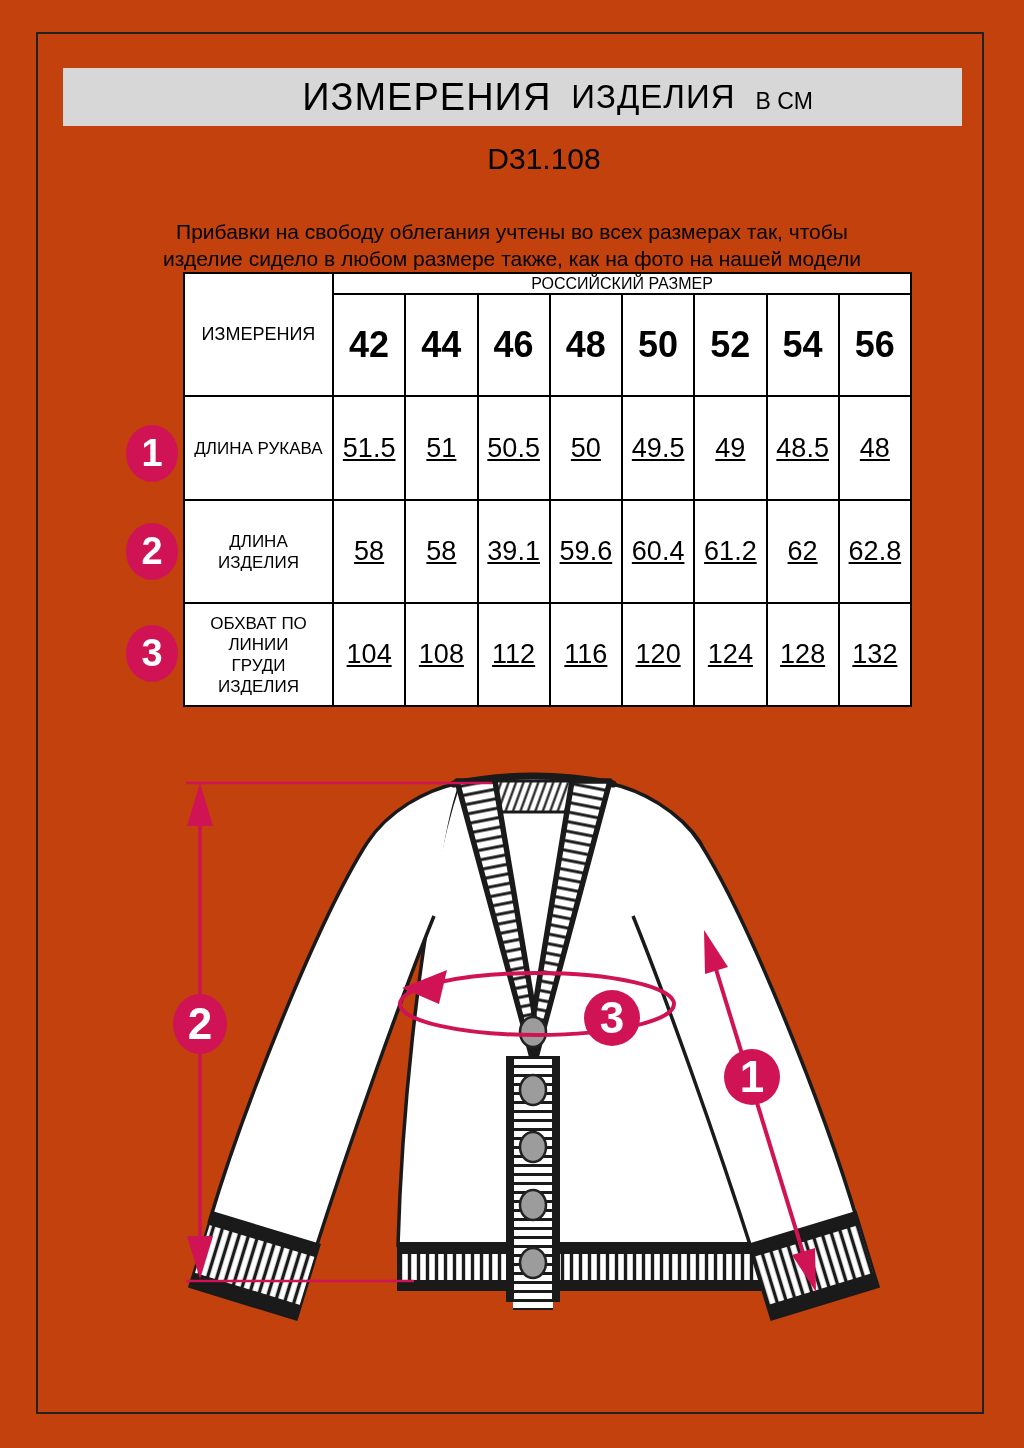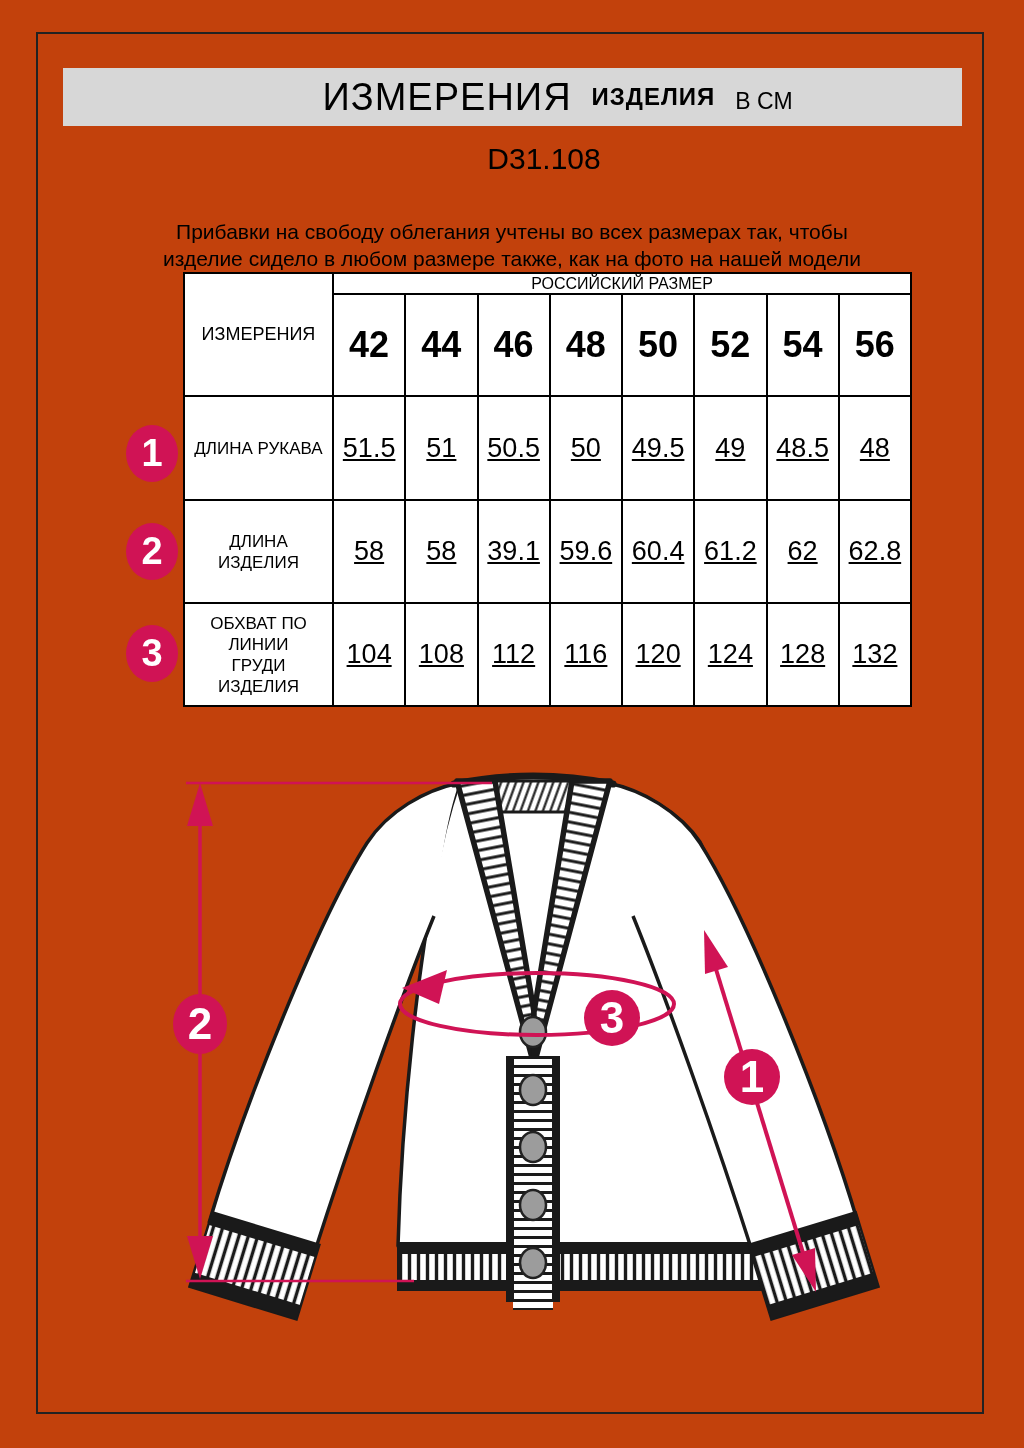--- a/index.html
+++ b/index.html
@@ -3,21 +3,21 @@
 <meta charset="utf-8">
 <style>
   html,body{margin:0;padding:0;background:#fff;}
   .page{position:relative;width:1024px;height:1448px;background:#c2410c;
         font-family:"Liberation Sans",sans-serif;color:#000;overflow:hidden;}
   .page-border{position:absolute;left:36px;top:32px;width:948px;height:1382px;
         border:2px solid #222;box-sizing:border-box;}
   .banner{position:absolute;left:63px;top:68px;width:899px;height:58px;background:#D7D7D7;
         display:flex;align-items:center;justify-content:center;padding-left:90px;box-sizing:border-box;}
   .banner .t1{font-size:38px;font-weight:400;letter-spacing:1px;}
-  .banner .t2{font-size:24px;font-weight:700;letter-spacing:1px;margin-left:20px;}
+  .banner .t2{font-size:33px;font-weight:400;letter-spacing:1px;margin-left:20px;}
   .banner .t3{font-size:23px;font-weight:400;margin-left:20px;position:relative;top:4px;}
   .model{position:absolute;left:0;top:142px;width:1024px;text-align:center;font-size:30px;margin-left:32px;}
   .note{position:absolute;left:147px;top:178px;width:730px;text-align:center;
         font-size:21px;line-height:27px;margin-top:40px;}
   .size-table{position:absolute;left:183px;top:272px;width:727px;display:grid;
         grid-template-columns:149px repeat(8,1fr);
         grid-template-rows:21px 102px 104px 103px 103px;
         border:1.5px solid #000;background:#fff;box-sizing:content-box;}
   .c{border:1px solid #000;display:flex;align-items:center;justify-content:center;
         text-align:center;box-sizing:border-box;}

